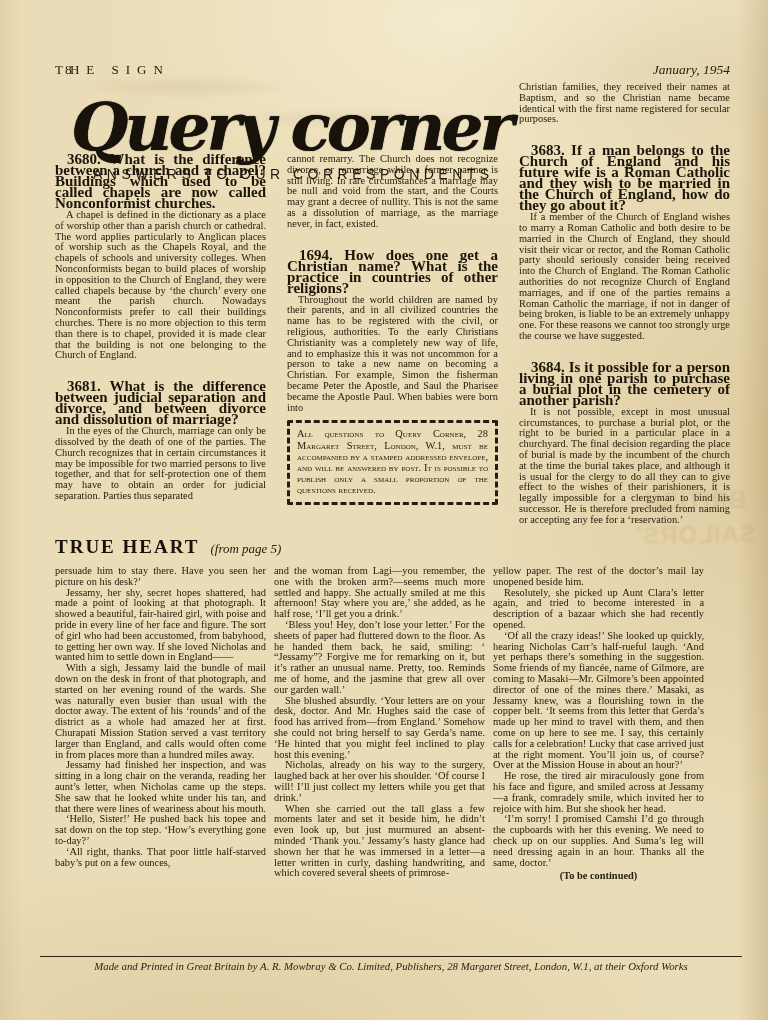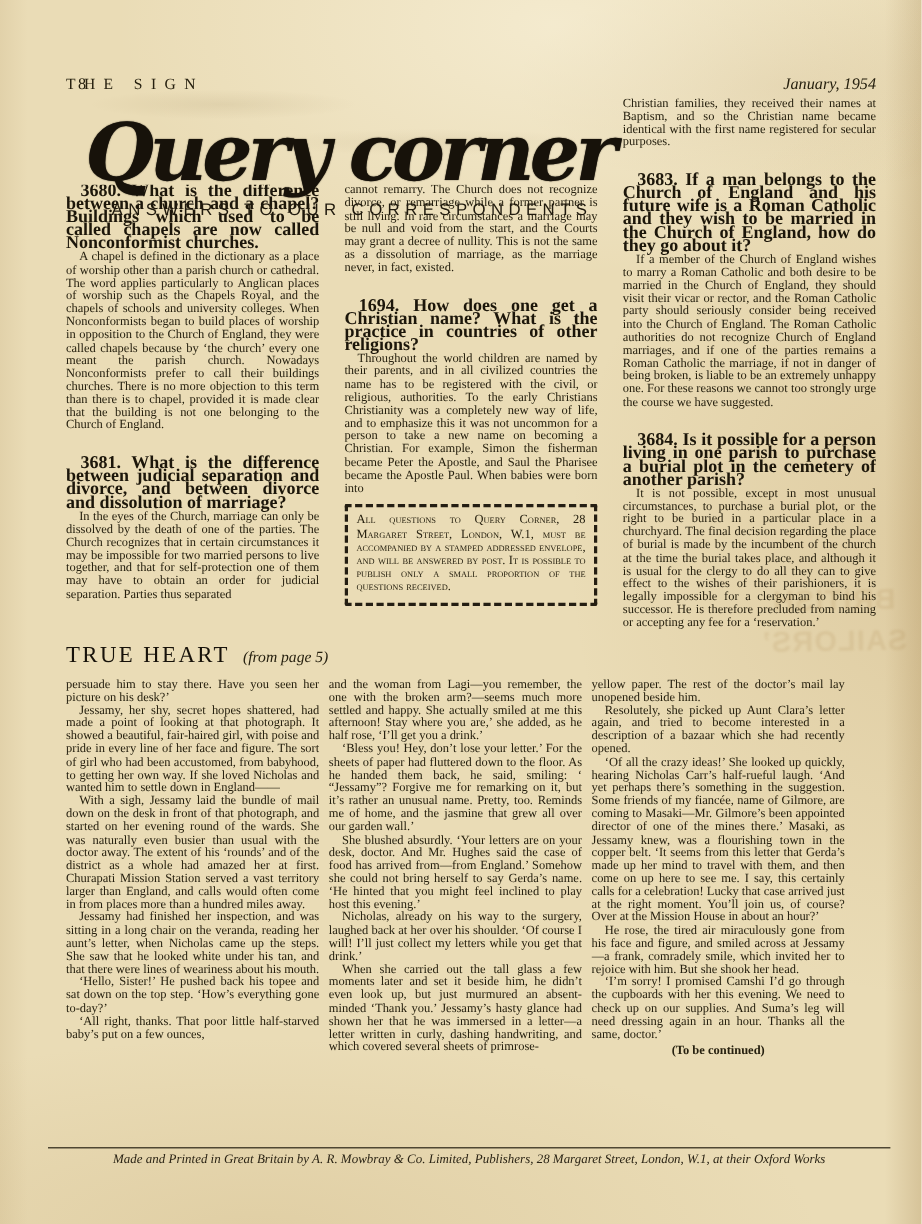--- a/index.html
+++ b/index.html
@@ -47,21 +47,21 @@
   .noind{text-indent:0;}
   
   .notice{
     margin-top:7px;border:3px dashed #241e12;border-radius:2px;
     padding:5px 7px 6px 7px;font-size:10.4px;line-height:11.2px;text-align:justify;
   }
   .notice .lead{font-variant:small-caps;}
   
   .story{margin-top:6px;}
   .story-head{height:26px;margin-bottom:4px;}
-  .story-title{font-weight:normal;font-size:19px;letter-spacing:2px;color:#17120a;}
+  .story-title{font-weight:bold;font-size:19px;letter-spacing:2px;color:#17120a;}
   .story-from{font-style:italic;font-size:13px;margin-left:7px;}
   .story-cols{display:grid;grid-template-columns:211px 211px 211px;column-gap:8px;}
   .story-col{height:398px;overflow:hidden;}
   .tbc{text-align:center;font-weight:bold;text-indent:0;margin-top:3px;}
   
   .imprint{position:absolute;left:40px;right:26px;top:956px;}
   .imprint-rule{border-top:1.5px solid #2a2314;margin-bottom:3px;}
   .imprint-text{font-style:italic;font-size:10.8px;text-align:center;color:#2a2314;}
   
   .bleed{

